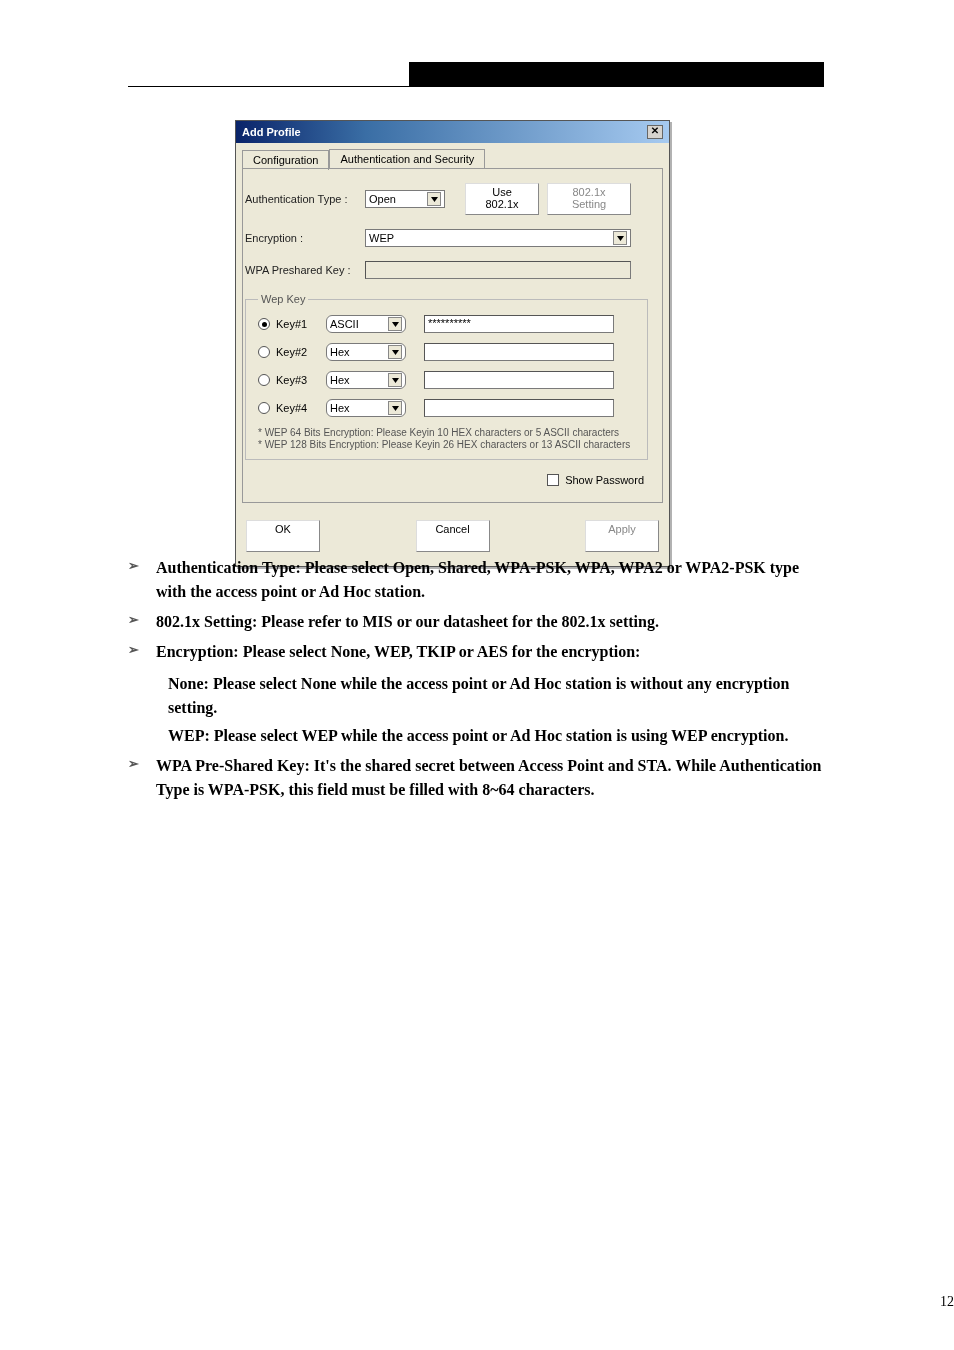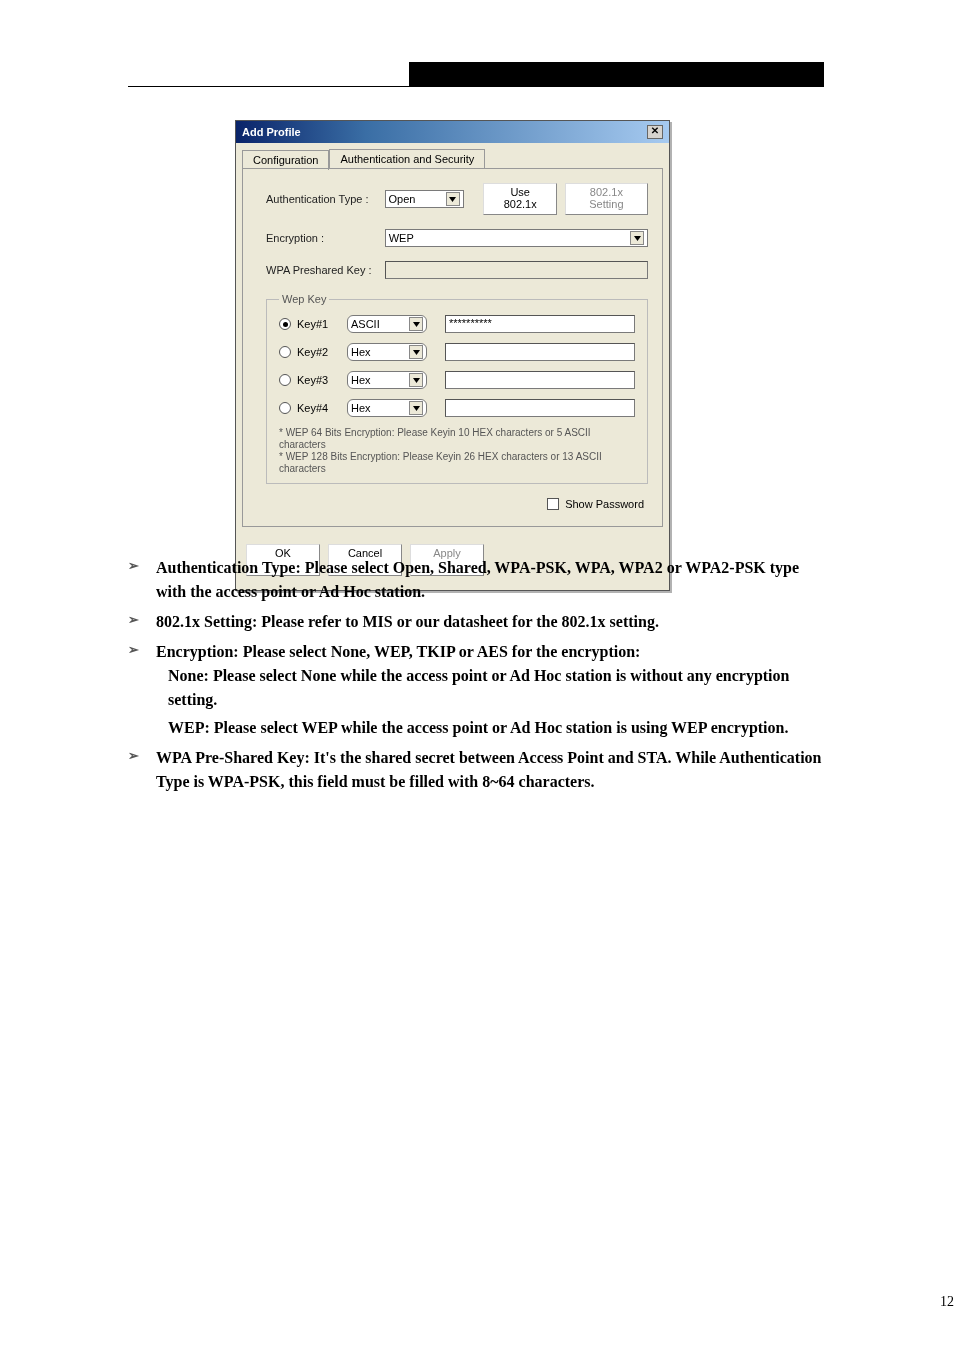--- a/index.html
+++ b/index.html
@@ -69,21 +69,21 @@
     border-bottom: none;
     background: #ece9d8;
     margin-right: 0px;
     font-size: 11px;
   }
   .tab.inactive { position: relative; top: 1px; }
   .tab.active { background: #ece9d8; border-bottom: 1px solid #ece9d8; position: relative; top: 0; font-weight:normal; }
   .tab-content {
     border: 1px solid #999;
     margin: 0 6px 6px 6px;
-    padding: 14px 14px 10px 23px;
+    padding: 14px 14px 10px 2px;
     position: relative;
     top: -1px;
   }
   .row { display: flex; align-items: center; margin-bottom: 14px; }
   .lbl { width: 120px; font-size: 11px; color: #222; }
   .dd {
     height: 18px;
     border: 1px solid #7a7a7a;
     background: #fff;
     padding: 1px 3px;
@@ -129,21 +129,21 @@
   fieldset.wepkey legend { font-size: 11px; color: #555; padding: 0 3px; }
   .keyrow { display: flex; align-items: center; margin-bottom: 10px; gap: 0; }
   .radio { width: 12px; height: 12px; border: 1px solid #555; border-radius: 50%; display:inline-flex; align-items:center; justify-content:center; background:#fff; margin-right:6px;}
   .radio.sel::after { content:""; width:5px; height:5px; background:#000; border-radius:50%; }
   .keylbl { width: 50px; font-size: 11px; }
   .key-dd { width: 80px; border-radius: 6px; }
   .key-txt { width: 190px; margin-left: 18px; }
   .note { font-size: 10px; color: #555; line-height: 1.2; }
   .show-row { display:flex; justify-content:flex-end; align-items:center; padding:14px 4px 6px 0; }
   .chk { width:12px; height:12px; border:1px solid #555; background:#fff; margin-right:6px;}
-  .dlg-buttons { display:flex; justify-content:flex-start; gap:8px; padding: 10px 10px 14px 10px; }
+  .dlg-buttons { display:flex; justify-content:space-between; gap:8px; padding: 10px 10px 14px 10px; }
   .dlg-buttons .btn { width: 74px; }
   .body-text {
     position: absolute;
     left: 128px;
     right: 130px;
     font-family: "Times New Roman", serif;
     font-size: 16px;
     line-height: 1.5;
   }
   .body-text.first { top: 556px; font-weight: bold; }
@@ -296,21 +296,21 @@
 <div class="body-text first">
   <ul class="bullets">
     <li>
       <b>Authentication Type:</b><span> Please select Open, Shared, WPA-PSK, WPA, WPA2 or WPA2-PSK type with the access point or Ad Hoc station.</span>
     </li>
     <li>
       <b>802.1x Setting:</b><span> Please refer to MIS or our datasheet for the 802.1x setting.</span>
     </li>
     <li>
       <b>Encryption: Please select None, WEP, TKIP or AES for the encryption:</b>
-      <div style="padding-left:12px; margin-top:0;">
+      <div style="padding-left:12px; margin-top:8px;">
         <div>None: Please select None while the access point or Ad Hoc station is without any encryption setting.</div>
         <div style="margin-top:4px;">WEP: Please select WEP while the access point or Ad Hoc station is using WEP encryption.</div>
       </div>
     </li>
     <li>
       <b>WPA Pre-Shared Key:</b><span> It's the shared secret between Access Point and STA. While Authentication Type is WPA-PSK, this field must be filled with 8~64 characters.</span>
     </li>
   </ul>
 </div>
 

